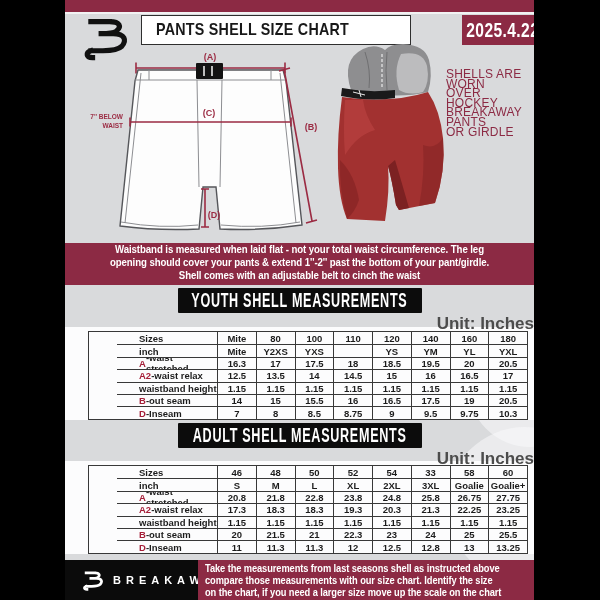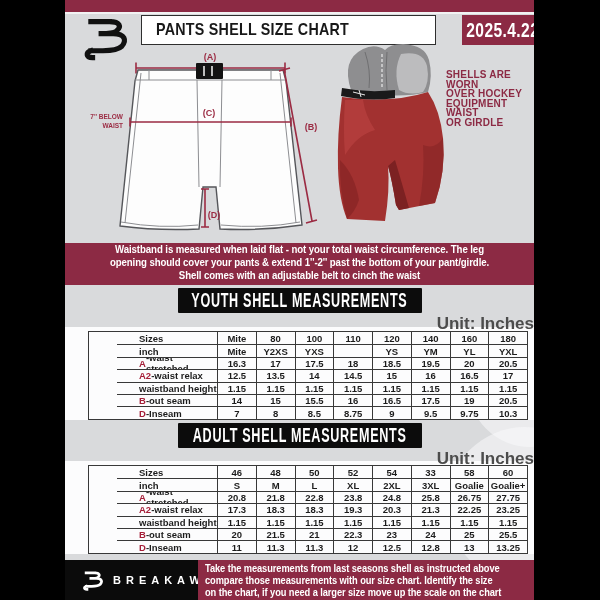--- a/index.html
+++ b/index.html
@@ -9,27 +9,27 @@
     --band-white:#fcfcfd;
     --line:#383838;
     --ink:#1c1c1c;
   }
   *{margin:0;padding:0;box-sizing:border-box;}
   html,body{width:600px;height:600px;overflow:hidden;background:#000;font-family:"Liberation Sans",sans-serif;}
   .doc{position:absolute;left:65px;top:0;width:469px;height:600px;background:var(--page-gray);overflow:hidden;}
   .top-strip{position:absolute;left:0;top:0;width:469px;height:12px;background:var(--maroon);}
   .hairline{position:absolute;left:0;top:12px;width:469px;height:2px;background:#f2f2f3;}
   .logo-svg{position:absolute;left:18px;top:13px;}
-  .title-box{position:absolute;left:76px;top:15px;width:295px;height:30px;background:#fff;border:1.5px solid #2e2e2e;display:flex;align-items:center;padding-left:14px;}
+  .title-box{position:absolute;left:76px;top:15px;width:270px;height:30px;background:#fff;border:1.5px solid #2e2e2e;display:flex;align-items:center;padding-left:14px;}
   .title-box span{font-size:17px;font-weight:bold;color:#181818;transform:scaleX(.84);transform-origin:left center;white-space:nowrap;letter-spacing:.3px;}
   .date-badge{position:absolute;left:397px;top:15px;width:82px;height:30px;background:var(--maroon);display:flex;align-items:center;justify-content:center;}
   .date-badge span{font-size:20px;font-weight:bold;color:#fff;transform:scaleX(.78);white-space:nowrap;letter-spacing:.5px;}
   .diagram-svg{position:absolute;left:10px;top:48px;}
   .photo-svg{position:absolute;left:270px;top:40px;}
-  .photo-caption{position:absolute;left:381px;top:70px;width:86px;color:var(--maroon);font-weight:bold;font-size:10px;line-height:9.6px;letter-spacing:.2px;}
+  .photo-caption{position:absolute;left:381px;top:70px;width:86px;color:var(--maroon);font-weight:normal;font-size:12px;line-height:9.6px;letter-spacing:.2px;}
   .info-banner{position:absolute;left:0;top:243px;width:469px;height:42px;background:var(--maroon);color:#fff;display:flex;flex-direction:column;justify-content:flex-start;}
   .info-banner div{font-size:10.5px;font-weight:bold;line-height:13px;white-space:nowrap;text-align:center;transform:scaleX(.92);transform-origin:center;letter-spacing:-.1px;}
   .section-header{position:absolute;left:50%;transform:translateX(-50%);width:244px;height:25px;background:#0c0c0c;border-radius:1px;display:flex;align-items:center;justify-content:center;}
   .section-header span{color:#fff;font-size:18px;font-weight:bold;white-space:nowrap;transform:scale(.7,1.12);letter-spacing:1px;}
   .unit-label{position:absolute;left:0;width:469px;text-align:right;font-size:17px;font-weight:600;color:#4c4c4c;}
   .band{position:absolute;left:0;width:469px;height:93px;background:var(--band-white);}
   .watermark{position:absolute;left:330px;top:300px;pointer-events:none;}
   .table{position:absolute;left:23px;width:440px;border:1.5px solid var(--line);padding-left:28px;}
   .trow{display:grid;grid-template-columns:100px repeat(8,1fr);height:12.4px;border-top:1.4px solid var(--line);}
   .trow:first-child{border-top:none;}
@@ -112,21 +112,21 @@
     <path d="M53,126 Q57,140 61,165 L64,170 L74,168 Q66,140 60,120 Z" fill="#7c2122"></path>
     <path d="M100,163 L84,166 Q90,135 88,105 Q100,110 108,98 Q111,132 100,163 Z" fill="#8a2626" opacity=".7"></path>
     <path d="M10,60 Q8,90 10,115 Q22,95 40,90 Q30,75 28,60 Z" fill="#b7403f" opacity=".8"></path>
     <path d="M6,56 Q35,62 60,58 L60,50 Q32,53 7,48 Z" fill="#1a1a1a"></path>
     <path d="M18,52 L30,55 M24,50 L26,57" stroke="#e8e8e8" stroke-width="1"></path>
   </svg>
 
   <div class="photo-caption">
     <div>SHELLS ARE WORN</div>
     <div>OVER HOCKEY</div>
-    <div>EQUIPMENT WAIST</div>
+    <div>BREAKAWAY PANTS</div>
     <div>OR GIRDLE</div>
   </div>
 
   <div class="info-banner">
     <div>Waistband is measured when laid flat - not your total waist circumference. The leg</div>
     <div>opening should cover your pants &amp; extend 1''-2'' past the bottom of your pant/girdle.</div>
     <div>Shell comes with an adjustable belt to cinch the waist</div>
   </div>
 
   <svg class="watermark" width="139" height="280" viewBox="0 0 139 280">

